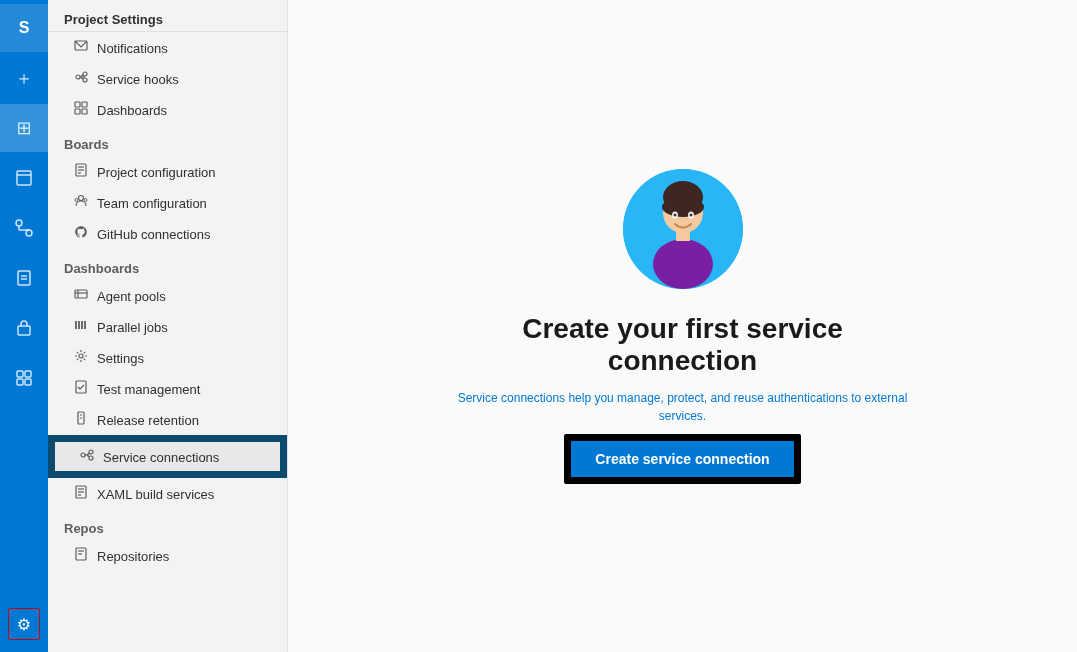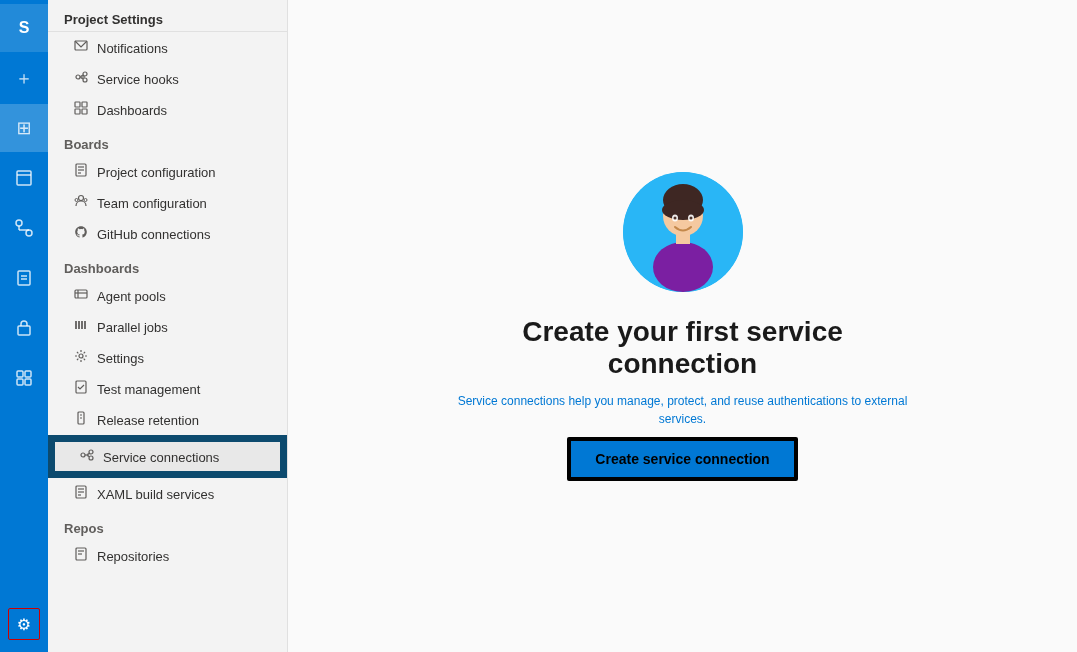--- a/index.html
+++ b/index.html
@@ -153,22 +153,22 @@
       margin-bottom: 12px;
     }
     .empty-description {
       font-size: 12px;
       color: #0078d4;
       margin-bottom: 9px;
       line-height: 1.5;
     }
     .create-btn {
       background: #0078d4;
-      color: #000000;
-      border: 4px solid #000000;
+      color: #ffffff;
+      border: 7px solid #000000;
       padding: 10px 24px;
       font-size: 14px;
       font-weight: 600;
       cursor: pointer;
       border-radius: 2px;
     }
 
     
     .sidebar::-webkit-scrollbar { width: 4px; }
     .sidebar::-webkit-scrollbar-thumb { background: #c8c6c4; border-radius: 2px; }

